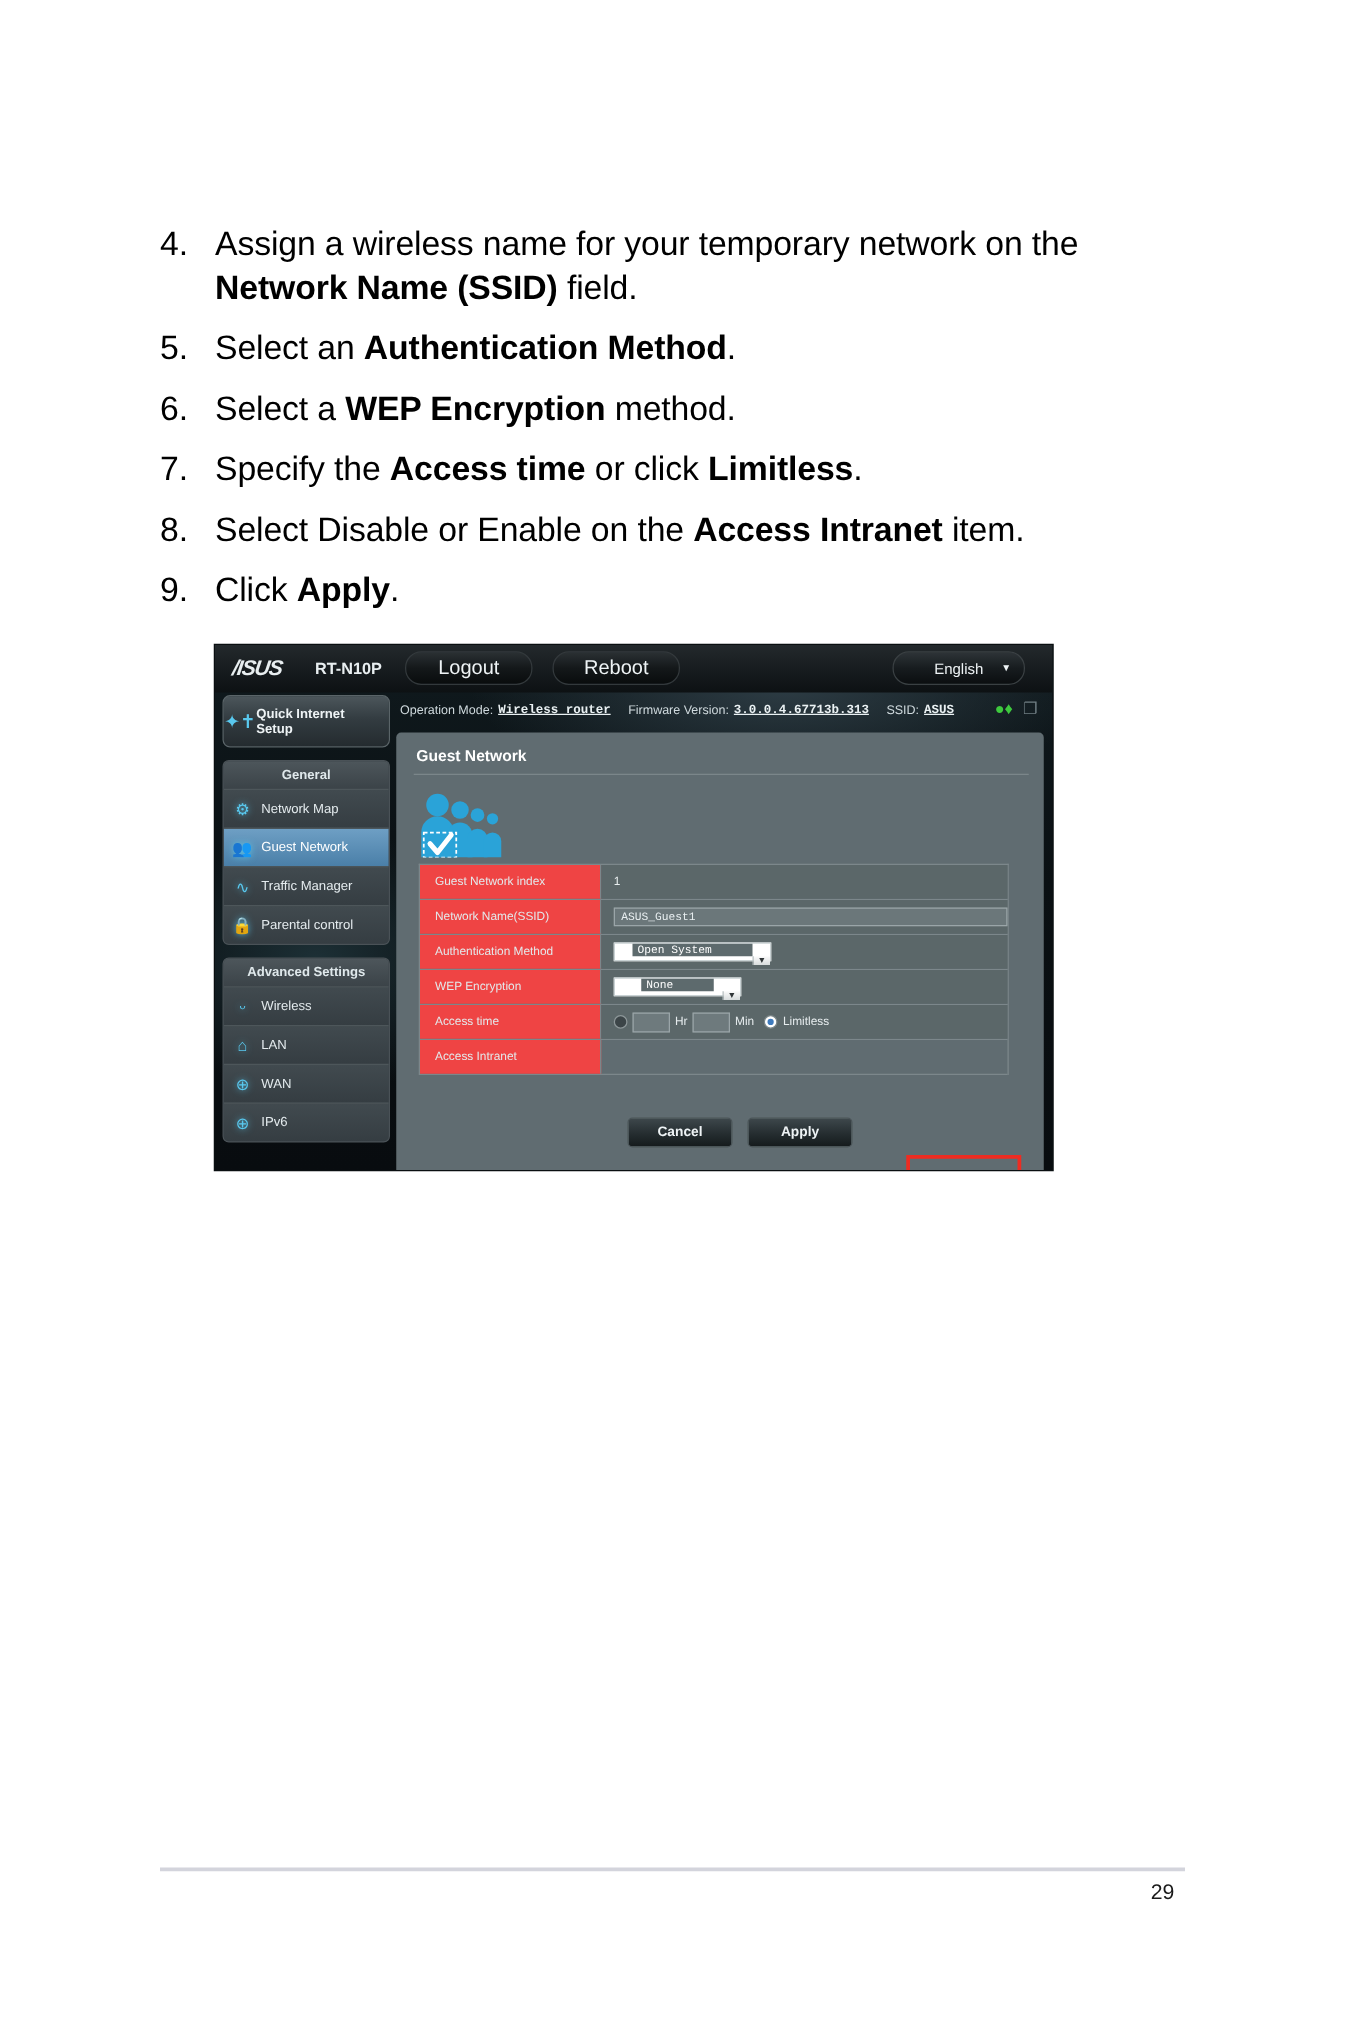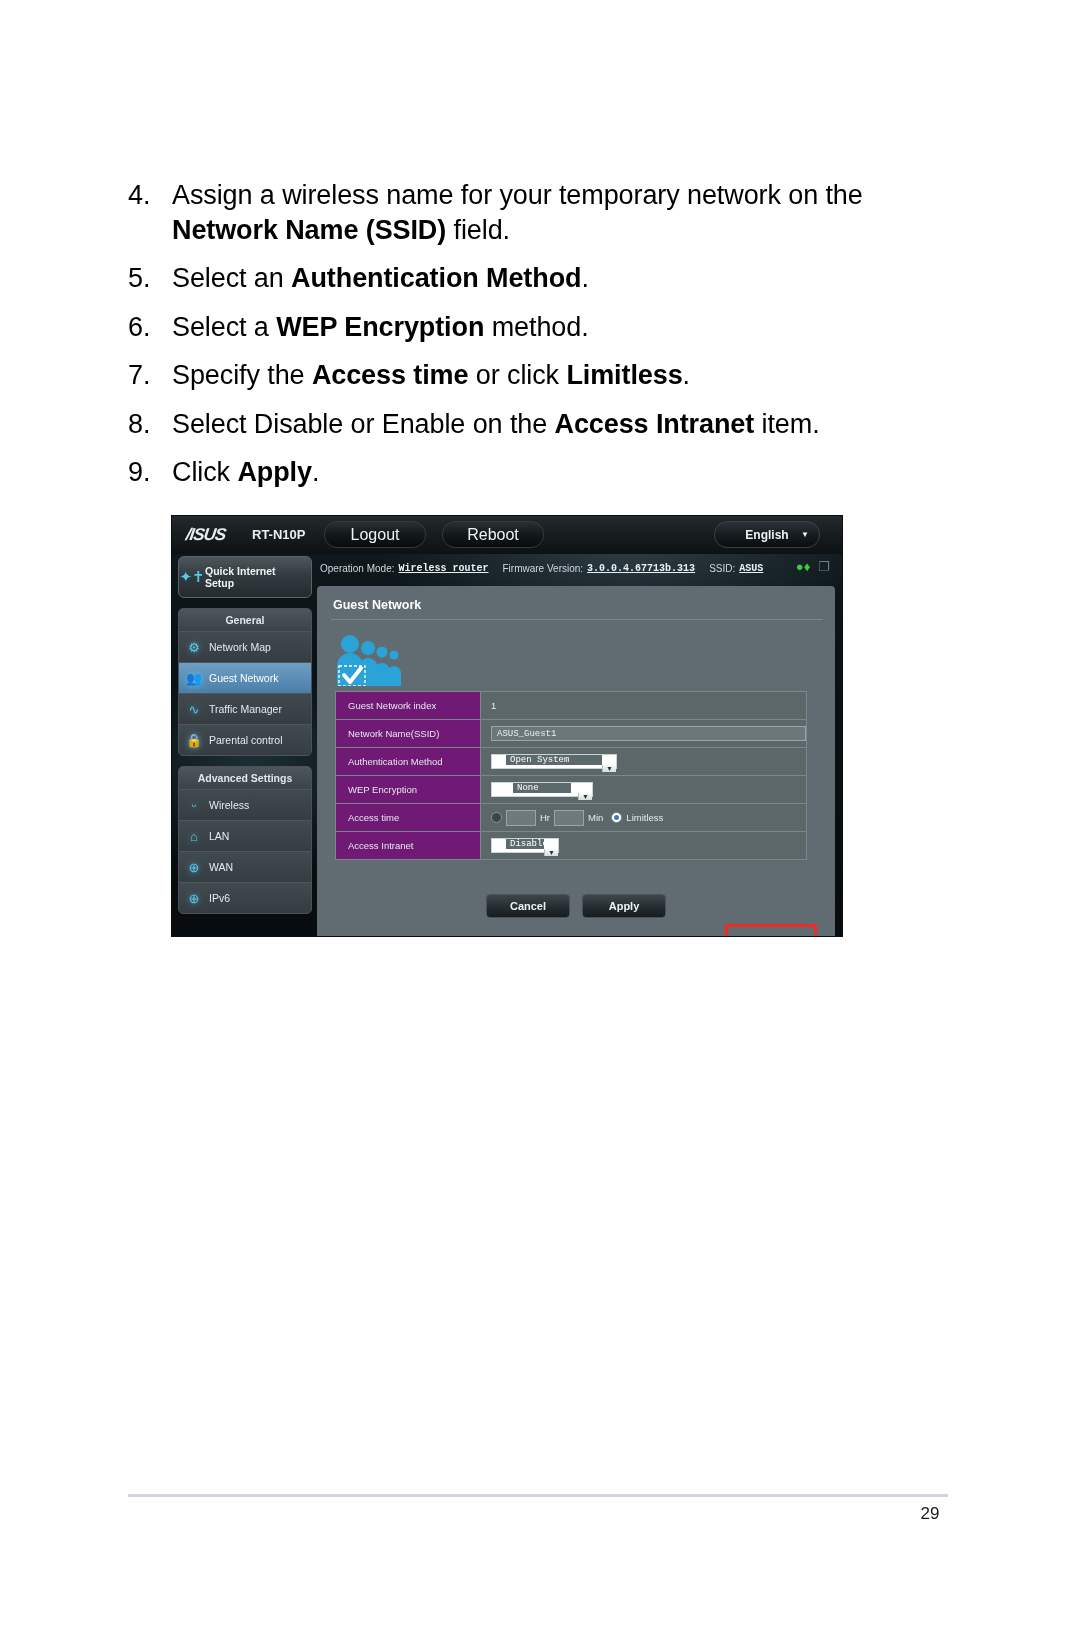--- a/index.html
+++ b/index.html
@@ -105,21 +105,21 @@
   .tb-reboot { left: 270px; width: 100px; }
   .tb-lang {
     position: absolute;
     top: 5px; left: 542px;
     width: 104px; height: 25px;
     border-radius: 13px;
     background: linear-gradient(180deg, #2d3337 0%, #171c1f 50%, #0b0e10 100%);
     border: 1px solid #3a4043;
     color: #eef3f5;
     font-size: 12px;
-    font-weight: bold;
+    font-weight: normal;
     display: flex;
     align-items: center;
     justify-content: center;
     cursor: pointer;
   }
   .tb-lang .caret {
     position: absolute;
     right: 10px;
     font-size: 8px;
   }
@@ -287,21 +287,21 @@
     border-bottom: none;
   }
   .srow {
     display: flex;
     height: 27px;
     border-bottom: 1px solid #7c878b;
   }
   .scell-label {
     width: 145px;
     flex: 0 0 145px;
-    background: #701a75;
+    background: #ef4444;
     color: #e3e9eb;
     font-size: 9.5px;
     display: flex;
     align-items: center;
     padding-left: 12px;
     box-sizing: border-box;
     border-right: 1px solid #7c878b;
   }
   .scell-value {
     flex: 1 1 auto;
@@ -409,20 +409,21 @@
   }
 
   
   .btnrow {
     position: absolute;
     left: 145px; top: 378px;
     width: 518px;
     display: flex;
     justify-content: center;
     gap: 12px;
+    padding-left: 16px;
   }
   .actbtn {
     width: 82px; height: 22px;
     border-radius: 4px;
     background: linear-gradient(180deg, #3d474b 0%, #252d30 55%, #151b1d 100%);
     border: 1px solid #4a5457;
     color: #eef3f5;
     font-size: 11px;
     font-weight: bold;
     display: flex;
@@ -621,26 +622,20 @@
           <span class="minibox"></span>
           <span class="timeunit">Min</span>
           <span style="width:8px"></span>
           <span class="radio on"></span>
           <span class="timeunit" style="margin-left:4px">Limitless</span>
         </div>
       </div>
 
       <div class="srow">
         <div class="scell-label">Access Intranet</div>
-        <div class="scell-value">
-          <div class="selbox sel-intra">
-            <span class="seltext">Disable</span>
-            <span class="selarrow">▼</span>
-          </div>
-        </div>
       </div>
     </div>
 
     <div class="redbox"></div>
   </div>
 
   <div class="btnrow">
     <div class="actbtn">Cancel</div>
     <div class="actbtn">Apply</div>
   </div>

